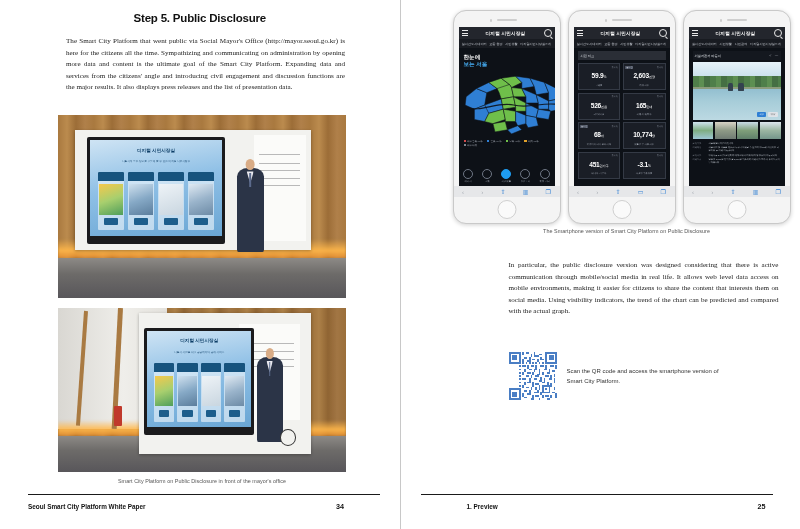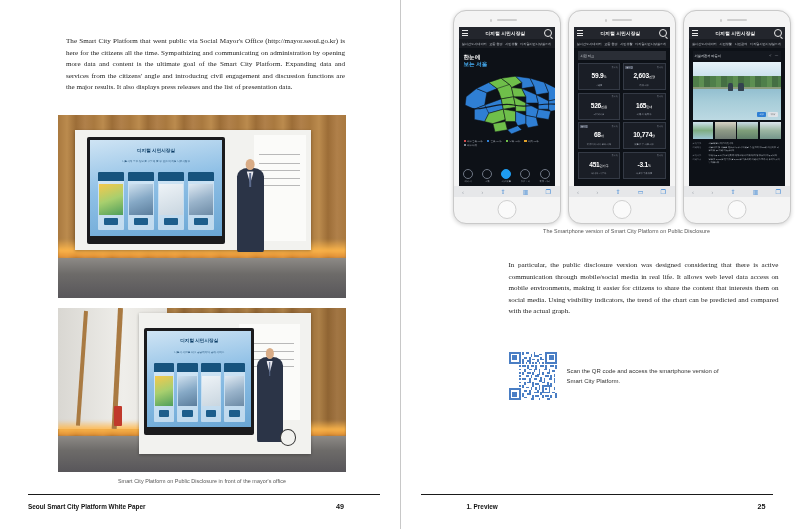--- a/index.html
+++ b/index.html
@@ -296,20 +296,21 @@
     line-height: 10px;
   }
 </style>
 </head>
 <body>
 
 <div class="spread">
 
   <div class="page page-left">
 
+    <div class="step-title">Step 5. Public Disclosure</div>
 
     <div class="body-para left-para">The Smart City Platform that went public via Social Mayor's Office (http://mayor.seoul.go.kr) is here for the citizens all the time. Sympathizing and communicating on administration by opening more data and content is the ultimate goal of the Smart City Platform. Expanding data and services from the citizens' angle and introducing civil engagement and discussion functions are the major results. It also displays press releases and the list of presentation data.</div>
 
     <div class="photo photo1">
       <div class="room">
         <div class="wall-wood"></div>
         <div class="glow"></div>
         <div class="floor"></div>
 
         <div class="panel-white" style="left:6%;top:8%;width:82%;height:66%;"></div>
@@ -415,21 +416,21 @@
         </div>
 
         <div style="position:absolute;left:77%;top:74%;width:5%;height:9%;border:1px solid #333;border-radius:50%;background:#f2f2ef;"></div>
       </div>
     </div>
 
     <div class="caption cap-left">Smart City Platform on Public Disclosure in front of the mayor's office</div>
 
     <div class="footer-rule" style="left:28px;width:352px;top:494px;"></div>
     <div class="footer-txt" style="left:28px;top:503px;">Seoul Smart City Platform White Paper</div>
-    <div class="footer-num" style="left:336px;top:502px;">49</div>
+    <div class="footer-num" style="left:336px;top:502px;">34</div>
   </div>
 
   <div class="page page-right">
 
     <div class="phones" style="left:52px;">
 
       <div class="phone">
         <div class="cam"></div>
         <div class="earpiece"></div>
         <div class="screen">

